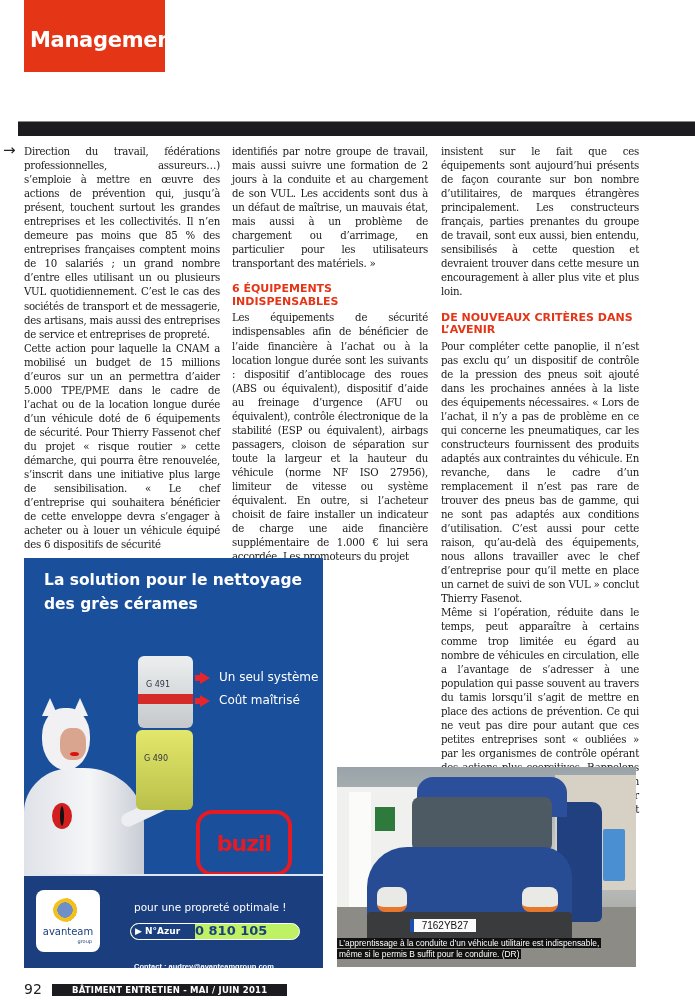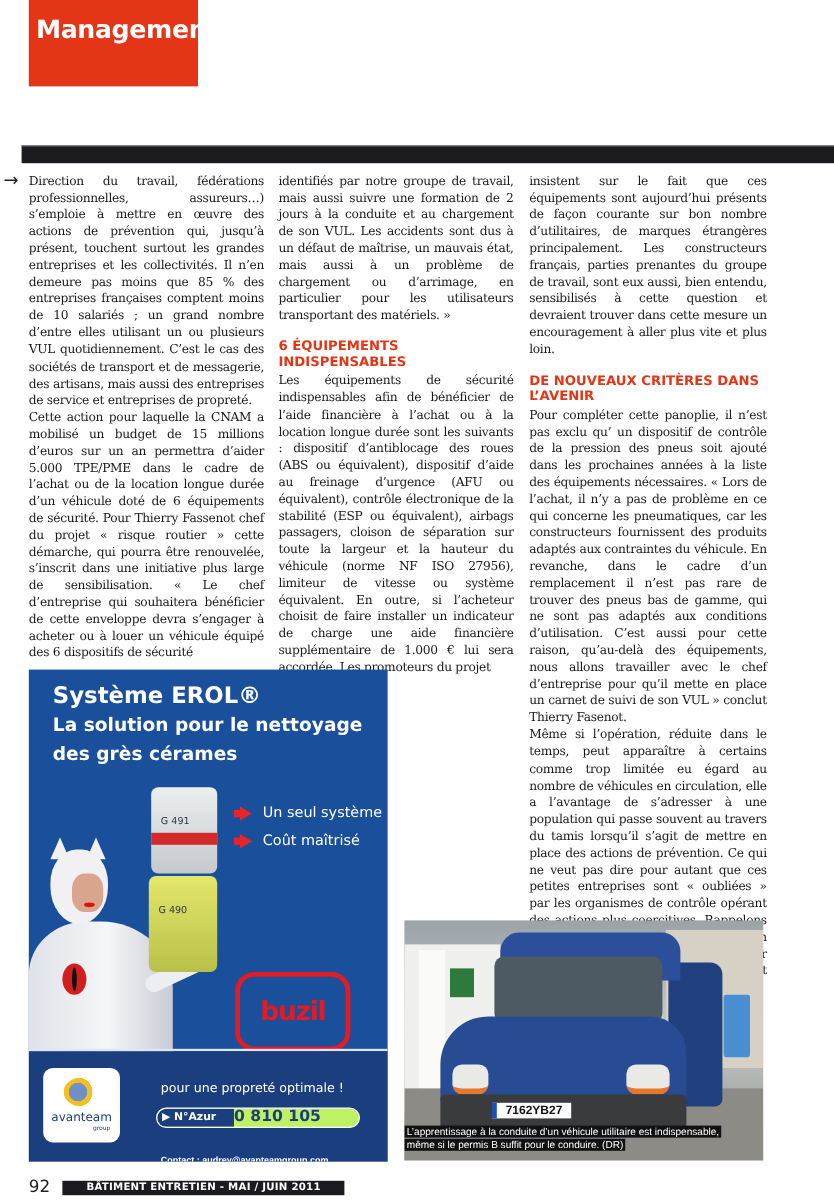--- a/index.html
+++ b/index.html
@@ -1,38 +1,38 @@
 <!DOCTYPE html>
 <html><head>
 <meta charset="utf-8">
 <style>
   html, body { margin:0; padding:0; background:#ffffff; }
   body { width:695px; height:1000px; position:relative; overflow:hidden; font-family:"DejaVu Serif", serif; color:#1a1a1a; }
   .section-tab { position:absolute; left:24px; top:0; width:141px; height:72px; background:#e53517; }
-  .section-tab span { position:absolute; left:6px; top:13px; font-family:"DejaVu Sans", sans-serif; font-weight:bold; font-size:21px; color:#ffffff; letter-spacing:-0.3px; }
+  .section-tab span { position:absolute; left:6px; top:28px; font-family:"DejaVu Sans", sans-serif; font-weight:bold; font-size:21px; color:#ffffff; letter-spacing:-0.3px; }
   .top-rule { position:absolute; left:18px; top:121px; width:677px; height:14px; background:#1c1b20; border-top:1px solid #888; }
   .col { position:absolute; font-size:10.2px; line-height:14.05px; text-align:justify; hyphens:auto; letter-spacing:-0.25px; }
   .col p { margin:0; }
   .col1 { left:24px; top:145px; width:196px; }
   .col2 { left:232px; top:145px; width:196px; }
   .col3 { left:441px; top:145px; width:198px; }
   .cont-arrow { position:absolute; left:3px; top:141px; font-family:"DejaVu Sans", sans-serif; font-size:15px; color:#222; }
   .subhead { font-family:"DejaVu Sans", sans-serif; font-weight:bold; color:#e53517; font-size:11px; line-height:12.5px; margin:12px 0 3px 0; text-align:left; letter-spacing:0; }
   .end-mark { display:inline-block; width:6px; height:9px; background:#111; vertical-align:-1px; margin-left:3px; }
 
   
   .ad { position:absolute; left:24px; top:558px; width:299px; height:410px; background:#1a4f9c; overflow:hidden; }
   .ad-title { position:absolute; left:20px; top:10px; color:#fff; font-family:"DejaVu Sans", sans-serif; font-weight:bold; line-height:24px; }
   .ad-title .t1 { font-size:19px; display:block; }
   .ad-title .t2 { font-size:15.5px; display:block; }
   .ad-bullets { position:absolute; left:176px; top:112px; list-style:none; margin:0; padding:0; color:#fff; font-family:"DejaVu Sans", sans-serif; font-size:12px; line-height:14px; }
   .ad-bullets li { position:relative; padding-left:19px; margin-bottom:9px; width:110px; }
   .ad-bullets .arrow { position:absolute; left:0; top:2px; width:0; height:0; border-top:6px solid transparent; border-bottom:6px solid transparent; border-left:10px solid #e8252b; }
   .ad-bullets .arrow::before { content:""; position:absolute; left:-15px; top:-3px; width:6px; height:6px; background:#e8252b; }
-  .jerrycan { position:absolute; border-radius:6px; }
+  .jerrycan { position:absolute; border-radius:6px;margin-left:12px; }
   .jc1 { left:102px; top:98px; width:55px; height:72px; background:linear-gradient(#eceeef,#c5c9cc); }
   .jc1 .band { position:absolute; left:0; right:0; top:38px; height:10px; background:#d42a2a; }
   .jc2 { left:100px; top:172px; width:57px; height:80px; background:linear-gradient(#e3e76a,#b9c04a); }
   .jc .lbl, .jc1 .lbl, .jc2 .lbl { position:absolute; left:8px; top:24px; font-family:"DejaVu Sans", sans-serif; font-size:8px; color:#334; }
   .figure { position:absolute; left:0; top:150px; width:150px; height:160px; }
   .fig-head { position:absolute; left:18px; top:0; width:48px; height:62px; background:#f1f1f3; border-radius:45% 45% 50% 50%; }
   .fig-ear-l { position:absolute; left:18px; top:-10px; width:0; height:0; border-left:8px solid transparent; border-right:8px solid transparent; border-bottom:18px solid #f1f1f3; }
   .fig-ear-r { position:absolute; left:48px; top:-10px; width:0; height:0; border-left:8px solid transparent; border-right:8px solid transparent; border-bottom:18px solid #f1f1f3; }
   .fig-face { position:absolute; left:36px; top:20px; width:26px; height:32px; background:#d9a58f; border-radius:40%; }
   .fig-lips { position:absolute; left:46px; top:44px; width:9px; height:4px; background:#d11; border-radius:50%; }
@@ -64,21 +64,21 @@
   .photo .wall { position:absolute; left:218px; top:8px; width:81px; height:115px; background:#d6d0c5; }
   .photo .road { position:absolute; left:0; top:140px; width:299px; height:60px; background:#8c8b86; }
   .van { position:absolute; left:30px; top:10px; width:230px; height:175px; }
   .van-body { position:absolute; left:0; top:70px; width:205px; height:75px; background:#274c94; border-radius:40px 30px 6px 6px; }
   .van-roof { position:absolute; left:50px; top:0; width:150px; height:40px; background:#2b4f9a; border-radius:16px 16px 0 0; }
   .van-windshield { position:absolute; left:45px; top:20px; width:140px; height:55px; background:#4d5a63; border-radius:8px; }
   .van-side { position:absolute; left:190px; top:25px; width:45px; height:120px; background:#20407f; border-radius:0 10px 6px 0; }
   .van-bumper { position:absolute; left:0; top:135px; width:205px; height:35px; background:#3a3b3d; border-radius:4px; }
   .van-light-l { position:absolute; left:10px; top:110px; width:30px; height:20px; background:#e9e9e6; border-bottom:5px solid #e7782b; border-radius:8px; }
   .van-light-r { position:absolute; left:155px; top:110px; width:36px; height:20px; background:#e9e9e6; border-bottom:5px solid #e7782b; border-radius:8px; }
-  .van-plate { position:absolute; left:43px; top:142px; width:62px; height:13px; background:#fbfbfb; border-left:4px solid #1d4fb0; font-family:"Liberation Sans", sans-serif; font-weight:bold; font-size:10px; line-height:13px; color:#111; text-align:center; }
+  .van-plate { position:absolute; left:43px; top:142px; width:62px; height:13px; background:#fbfbfb; border-left:4px solid #1d4fb0; font-family:"Liberation Sans", sans-serif; font-weight:normal; font-size:10px; line-height:13px; color:#111; text-align:center; }
   .photo-caption { position:absolute; left:0; bottom:8px; width:299px; font-family:"Liberation Sans", sans-serif; font-size:8.4px; line-height:10.5px; color:#fff; }
   .photo-caption span { background:#111; padding:0 2px; }
 
   
   .folio { position:absolute; left:24px; top:981px; font-family:"DejaVu Sans", sans-serif; font-size:14px; color:#222; }
   .mag-name { position:absolute; left:52px; top:984px; background:#1c1b20; color:#fff; font-family:"DejaVu Sans", sans-serif; font-weight:bold; font-size:8.5px; padding:1px 20px; letter-spacing:0.2px; }
 </style>
 </head>
 <body>
 
@@ -102,21 +102,20 @@
 
 <div class="col col3">
   <p>insistent sur le fait que ces équipements sont aujourd’hui présents de façon courante sur bon nombre d’utilitaires, de marques étrangères principalement. Les constructeurs français, parties prenantes du groupe de travail, sont eux aussi, bien entendu, sensibilisés à cette question et devraient trouver dans cette mesure un encouragement à aller plus vite et plus loin.</p>
   <div class="subhead">DE NOUVEAUX CRITÈRES DANS L’AVENIR</div>
   <p>Pour compléter cette panoplie, il n’est pas exclu qu’ un dispositif de contrôle de la pression des pneus soit ajouté dans les prochaines années à la liste des équipements nécessaires. « Lors de l’achat, il n’y a pas de problème en ce qui concerne les pneumatiques, car les constructeurs fournissent des produits adaptés aux contraintes du véhicule. En revanche, dans le cadre d’un remplacement il n’est pas rare de trouver des pneus bas de gamme, qui ne sont pas adaptés aux conditions d’utilisation. C’est aussi pour cette raison, qu’au-delà des équipements, nous allons travailler avec le chef d’entreprise pour qu’il mette en place un carnet de suivi de son VUL » conclut Thierry Fasenot.</p>
   <p><span>Même si l’opération, réduite dans le temps, peut apparaître à certains comme trop limitée eu égard au nombre de véhicules en circulation, elle a l’avantage de s’adresser à une population qui passe souvent au travers du tamis lorsqu’il s’agit de mettre en place des actions de prévention. Ce qui ne veut pas dire pour autant que ces petites entreprises sont « oubliées » par les organismes de contrôle opérant des actions plus coercitives. Rappelons pour mémoire qu’une opération nationale de contrôle des véhicules par les inspections du travail est actuellement en cours…</span><span class="end-mark"></span></p>
 </div>
 
 <div class="ad">
   <div class="ad-title">
-    <span class="t1">Système EROL®</span>
     <span class="t2">La solution pour le nettoyage</span>
     <span class="t2">des grès cérames</span>
   </div>
 
   <div class="figure">
     <div class="fig-body"></div>
     <div class="fig-ear-l"></div>
     <div class="fig-ear-r"></div>
     <div class="fig-head"></div>
     <div class="fig-face"></div>

